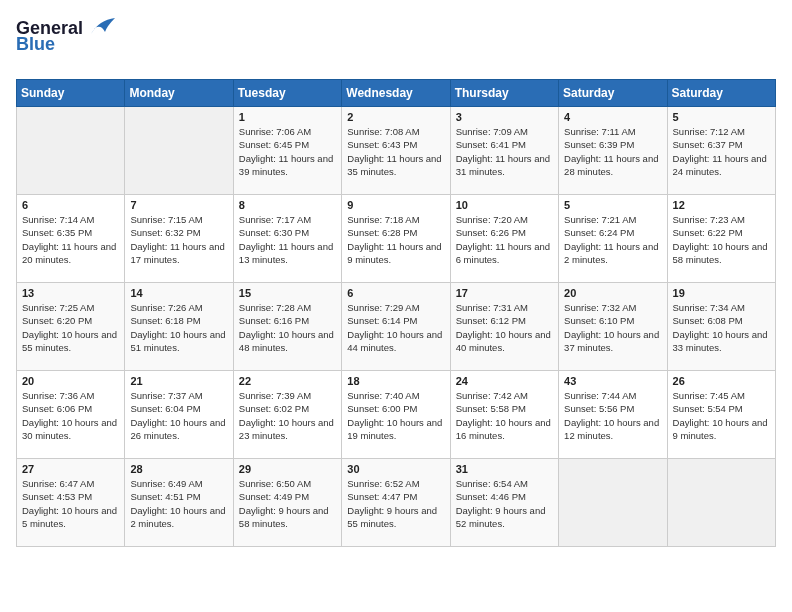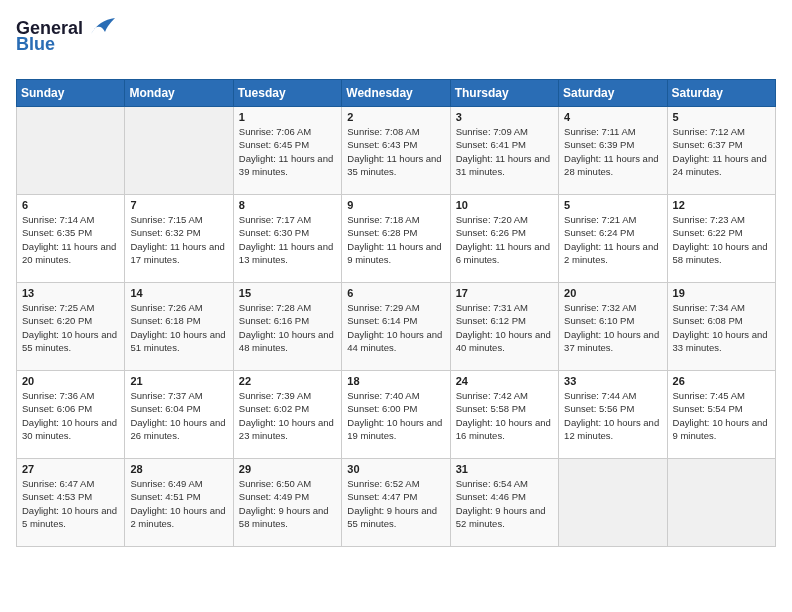--- a/index.html
+++ b/index.html
@@ -208,21 +208,21 @@
         </td>
         <td>
           <div class="day-num">18</div>
           <div class="day-info">Sunrise: 7:40 AM<br>Sunset: 6:00 PM<br>Daylight: 10 hours and 19 minutes.</div>
         </td>
         <td>
           <div class="day-num">24</div>
           <div class="day-info">Sunrise: 7:42 AM<br>Sunset: 5:58 PM<br>Daylight: 10 hours and 16 minutes.</div>
         </td>
         <td>
-          <div class="day-num">33</div>
+          <div class="day-num">43</div>
           <div class="day-info">Sunrise: 7:44 AM<br>Sunset: 5:56 PM<br>Daylight: 10 hours and 12 minutes.</div>
         </td>
         <td>
           <div class="day-num">26</div>
           <div class="day-info">Sunrise: 7:45 AM<br>Sunset: 5:54 PM<br>Daylight: 10 hours and 9 minutes.</div>
         </td>
       </tr>
       <tr>
         <td>
           <div class="day-num">27</div>

